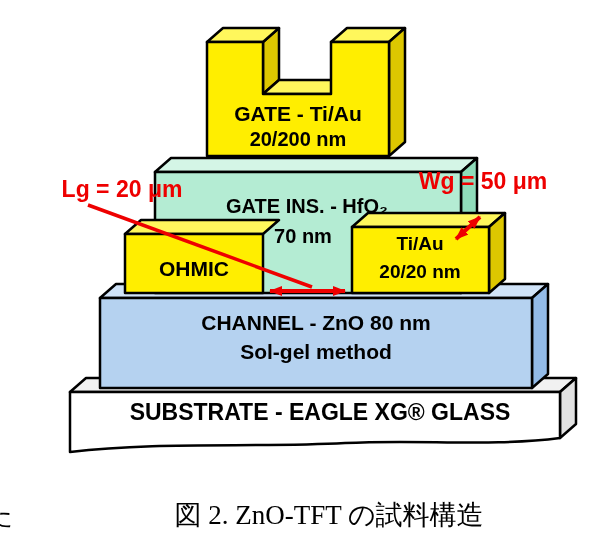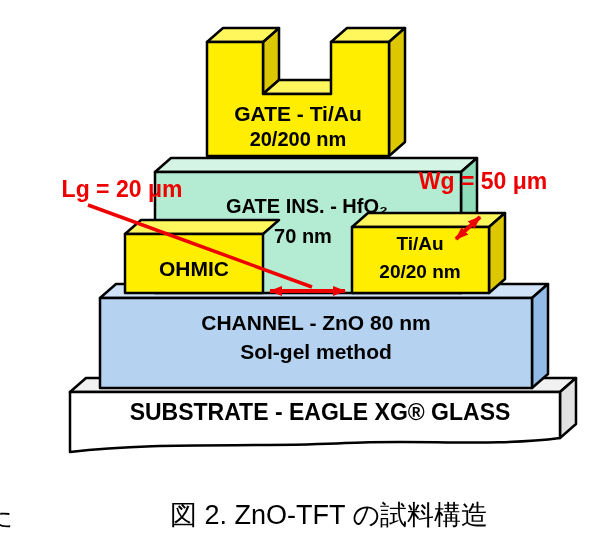--- a/index.html
+++ b/index.html
@@ -27,21 +27,21 @@
   }
   .ann { fill: none; }
   #caption {
     position: absolute;
     top: 497px;
     left: 0;
     width: 100%;
     box-sizing: border-box;
     padding-left: 48px;
     text-align: center;
-    font-family: Liberation Sans, sans-serif;
+    font-family: Liberation Serif, serif;
     font-size: 27px;
     color: #000000;
     white-space: nowrap;
   }
   #caption-fragment {
     position: absolute;
     top: 497px;
     left: -14px;
     font-family: "Liberation Serif", "DejaVu Serif", serif;
     font-size: 27px;

